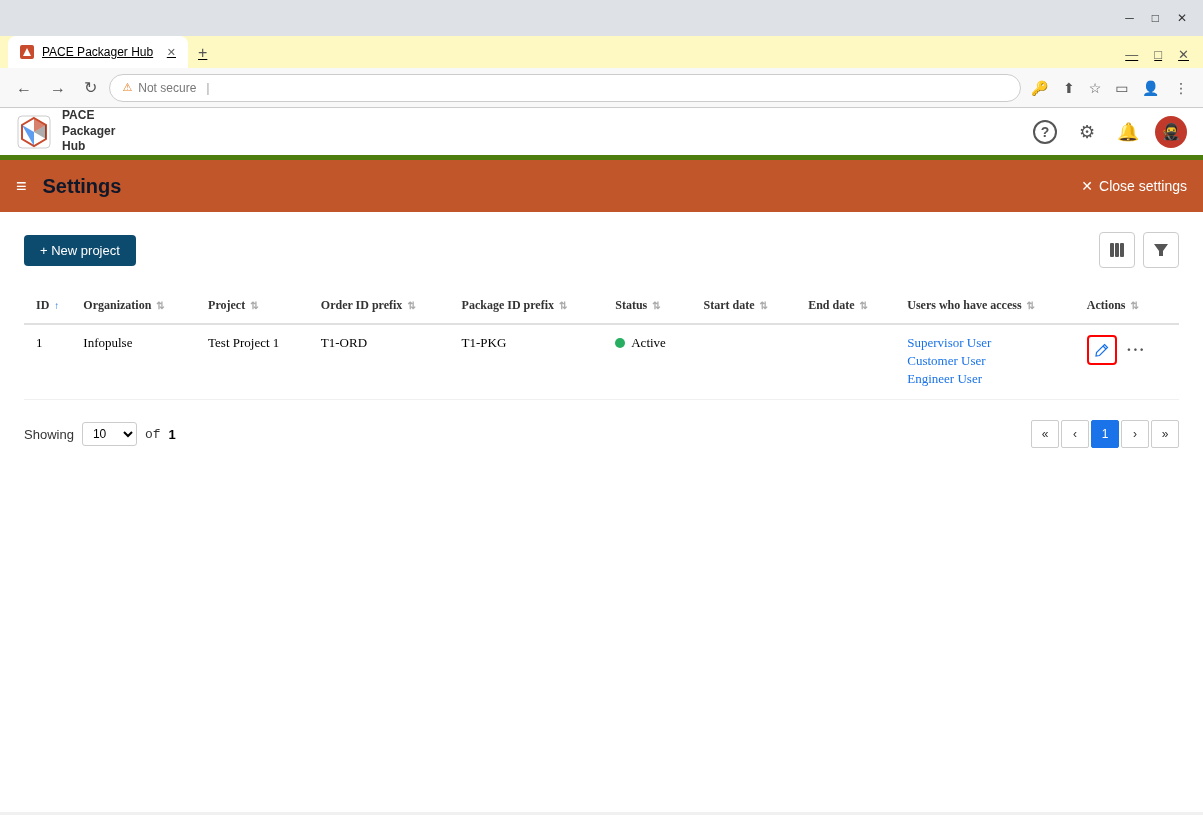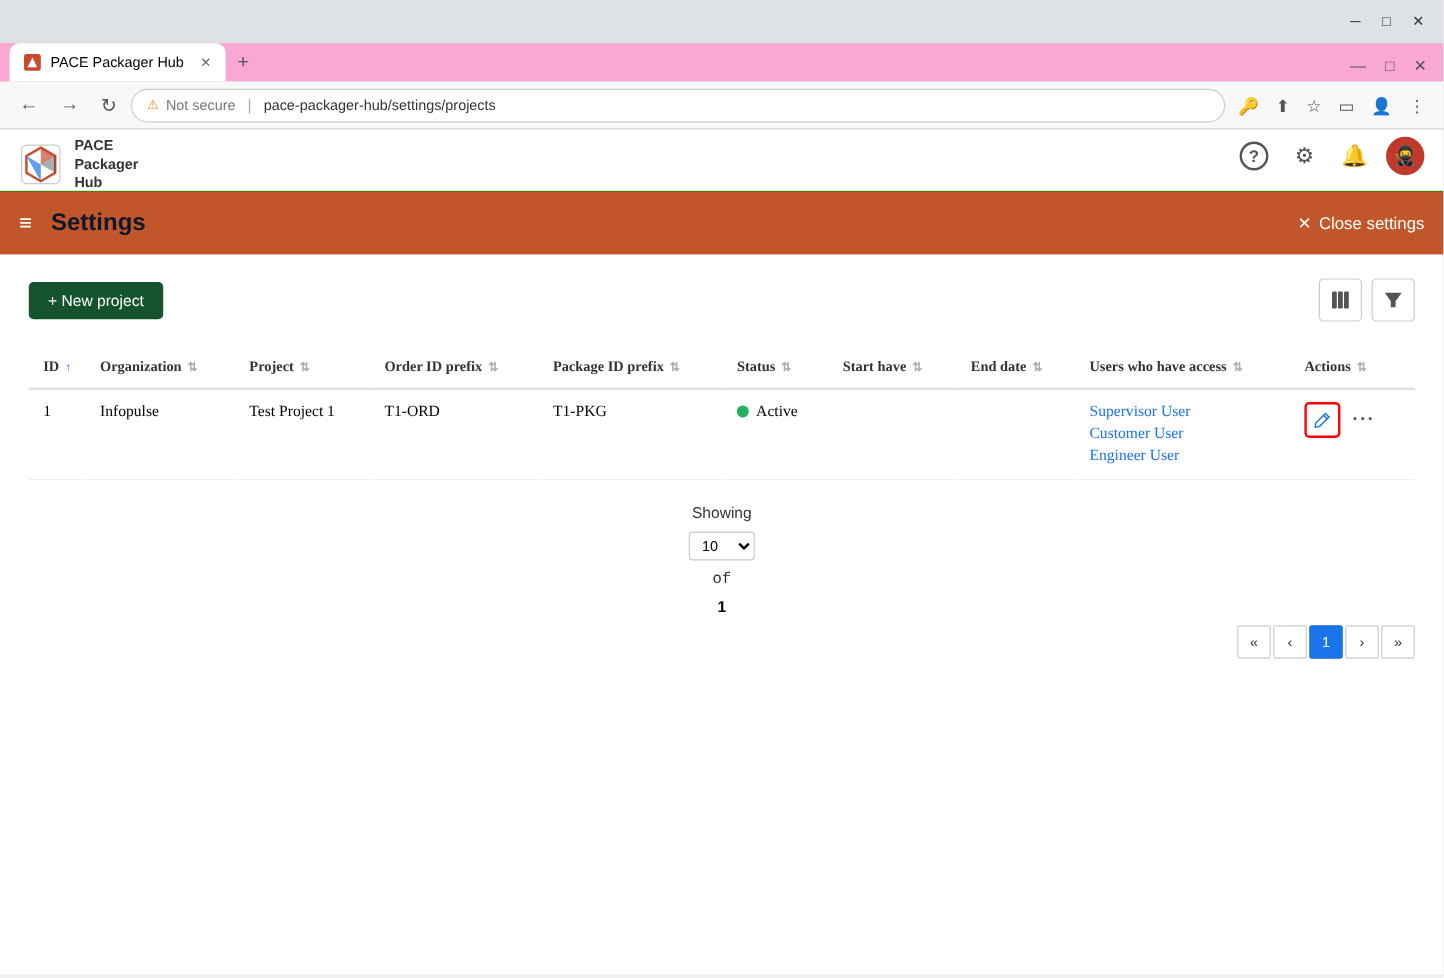--- a/index.html
+++ b/index.html
@@ -1,42 +1,42 @@
 <!DOCTYPE html>
 <html><head>
   <meta charset="utf-8">
   <style>
     * { box-sizing: border-box; margin: 0; padding: 0; }
     body { font-family: 'Segoe UI', Arial, sans-serif; font-size: 13px; background: #f0f0f0; }
 
     
     .browser-chrome { background: #dee1e6; width: 1203px; }
     .browser-titlebar { display: flex; align-items: center; justify-content: space-between; padding: 6px 8px; background: #dee1e6; height: 36px; }
-    .browser-tabs { display: flex; align-items: flex-end; padding: 0 8px; background: #f9a8d4; }
+    .browser-tabs { display: flex; align-items: flex-end; padding: 0 8px; background: #fef9c3; text-decoration: underline; }
     .browser-tab { display: flex; align-items: center; gap: 8px; padding: 6px 12px; background: white; border-radius: 8px 8px 0 0; font-size: 12px; height: 32px; min-width: 180px; }
     .browser-tab-close { color: #666; cursor: pointer; margin-left: auto; font-size: 11px; }
     .browser-tab-new { display: flex; align-items: center; padding: 6px 10px; color: #555; cursor: pointer; font-size: 16px; }
     .tab-favicon { width: 14px; height: 14px; background: #c84b2d; border-radius: 2px; display: flex; align-items: center; justify-content: center; }
 
     .browser-toolbar { display: flex; align-items: center; gap: 6px; padding: 6px 10px; background: #f8f8f8; border-bottom: 1px solid #ccc; height: 40px; }
     .nav-btn { background: none; border: none; cursor: pointer; color: #555; font-size: 16px; padding: 2px 6px; border-radius: 3px; }
     .nav-btn:disabled { color: #bbb; }
     .address-bar { flex: 1; display: flex; align-items: center; background: white; border: 1px solid #ccc; border-radius: 20px; padding: 0 12px; height: 28px; gap: 6px; }
     .address-bar-security { color: #e67e22; font-size: 11px; }
     .address-bar-url { font-size: 12px; color: #333; flex: 1; }
     .browser-actions { display: flex; gap: 4px; }
     .browser-action-btn { background: none; border: none; cursor: pointer; color: #555; font-size: 14px; padding: 2px 5px; }
     .win-controls { display: flex; gap: 2px; }
     .win-btn { background: none; border: none; cursor: pointer; color: #333; font-size: 12px; padding: 2px 8px; }
 
     
     .app { background: white; width: 1203px; }
 
     
-    .app-header { display: flex; align-items: flex-start; padding: 6px 16px; border-bottom: 1px solid #4d7c0f; height: 52px; }
+    .app-header { display: flex; align-items: center; padding: 6px 16px; border-bottom: 5px solid #4d7c0f; height: 52px; }
     .app-logo { display: flex; align-items: center; gap: 10px; }
     .logo-icon { width: 36px; height: 36px; }
     .logo-text { font-size: 12px; font-weight: bold; line-height: 1.3; color: #333; }
     .header-spacer { flex: 1; }
     .header-actions { display: flex; align-items: center; gap: 10px; }
     .header-action-btn { background: none; border: none; cursor: pointer; color: #555; font-size: 18px; width: 32px; height: 32px; display: flex; align-items: center; justify-content: center; border-radius: 50%; }
     .avatar { width: 32px; height: 32px; background: #c0392b; border-radius: 50%; display: flex; align-items: center; justify-content: center; color: white; font-size: 14px; cursor: pointer; }
 
     
     .settings-bar { background: #c0562a; display: flex; align-items: center; height: 52px; padding: 0 16px; }
@@ -45,42 +45,42 @@
     .settings-tabs { display: flex; height: 100%; }
     .settings-tab { display: flex; align-items: center; padding: 0 24px; color: rgba(255,255,255,0.85); cursor: pointer; font-size: 15px; border-bottom: none; }
     .settings-tab.active { background: white; color: #333; font-weight: 600; border-radius: 4px 4px 0 0; }
     .close-settings { margin-left: auto; color: white; cursor: pointer; display: flex; align-items: center; gap: 6px; font-size: 14px; }
 
     
     .main-content { padding: 20px 24px; min-height: 600px; }
 
     
     .content-toolbar { display: flex; align-items: center; margin-bottom: 20px; }
-    .new-project-btn { background: #14532d; color: white; border: none; border-radius: 4px; padding: 8px 16px; font-size: 13px; cursor: pointer; display: flex; align-items: center; gap: 6px; }
+    .new-project-btn { background: #0c4a6e; color: white; border: none; border-radius: 4px; padding: 8px 16px; font-size: 13px; cursor: pointer; display: flex; align-items: center; gap: 6px; }
     .toolbar-right { margin-left: auto; display: flex; gap: 8px; }
     .icon-btn { background: white; border: 1px solid #ccc; border-radius: 4px; width: 36px; height: 36px; display: flex; align-items: center; justify-content: center; cursor: pointer; color: #555; font-size: 16px; }
 
     
     .data-table { width: 100%; border-collapse: collapse; font-family: Liberation Serif, serif; }
     .data-table th { text-align: left; padding: 10px 12px; font-weight: 600; color: #333; font-size: 12px; border-bottom: 2px solid #e0e0e0; white-space: nowrap; cursor: pointer; }
     .data-table th .sort-icon { color: #aaa; font-size: 10px; margin-left: 2px; }
     .data-table td { padding: 10px 12px; border-bottom: 1px solid #f0f0f0; vertical-align: top; font-size: 13px; }
     .th-id { width: 40px; }
 
     .status-badge { display: flex; align-items: center; gap: 6px; }
     .status-dot { width: 10px; height: 10px; border-radius: 50%; background: #27ae60; }
 
     .user-link { color: #1a73e8; text-decoration: none; display: block; margin-bottom: 2px; }
 
     .action-cell { display: flex; align-items: center; gap: 4px; }
     .edit-btn { width: 30px; height: 30px; display: flex; align-items: center; justify-content: center; border: 2px solid red; border-radius: 4px; cursor: pointer; background: white; color: #1a73e8; }
     .more-btn { width: 30px; height: 30px; display: flex; align-items: center; justify-content: center; cursor: pointer; color: #555; }
 
     
-    .pagination-bar { display: flex; align-items: center; margin-top: 20px; gap: 8px; flex-direction: column; }
+    .pagination-bar { display: flex; align-items: center; margin-top: 20px; gap: 8px; }
     .showing-label { font-size: 13px; color: #333; }
     .per-page-select { border: 1px solid #ccc; border-radius: 3px; padding: 3px 6px; font-size: 12px; background: white; }
     .of-label { font-size: 13px; color: #333; font-family: Liberation Mono, monospace; }
     .total-pages { font-weight: bold; }
     .pagination-controls { margin-left: auto; display: flex; gap: 2px; }
     .page-btn { width: 28px; height: 28px; display: flex; align-items: center; justify-content: center; border: 1px solid #ccc; background: white; cursor: pointer; font-size: 12px; color: #333; border-radius: 2px; }
     .page-btn.active { background: #1a73e8; color: white; border-color: #1a73e8; }
     .page-btn:disabled { color: #bbb; cursor: default; }
   </style>
 </head>
@@ -120,21 +120,20 @@
   </div>
 
   <div class="browser-toolbar">
     <button class="nav-btn">←</button>
     <button class="nav-btn">→</button>
     <button class="nav-btn">↻</button>
     <div class="address-bar">
       <span class="address-bar-security">⚠</span>
       <span style="color:#777;font-size:12px;">Not secure</span>
       <span style="color:#aaa;margin:0 4px;">|</span>
-      <span class="address-bar-url">pace-packager-hub/settings/projects</span>
     </div>
     <div class="browser-actions">
       <button class="browser-action-btn">🔑</button>
       <button class="browser-action-btn">⬆</button>
       <button class="browser-action-btn">☆</button>
       <button class="browser-action-btn">▭</button>
       <button class="browser-action-btn">👤</button>
       <button class="browser-action-btn">⋮</button>
     </div>
   </div>
@@ -223,21 +222,21 @@
             </th>
             <th>
               <span>Package ID prefix</span>
               <span class="sort-icon">⇅</span>
             </th>
             <th>
               <span>Status</span>
               <span class="sort-icon">⇅</span>
             </th>
             <th>
-              <span>Start have</span>
+              <span>Start date</span>
               <span class="sort-icon">⇅</span>
             </th>
             <th>
               <span>End date</span>
               <span class="sort-icon">⇅</span>
             </th>
             <th>
               <span>Users who have access</span>
               <span class="sort-icon">⇅</span>
             </th>

